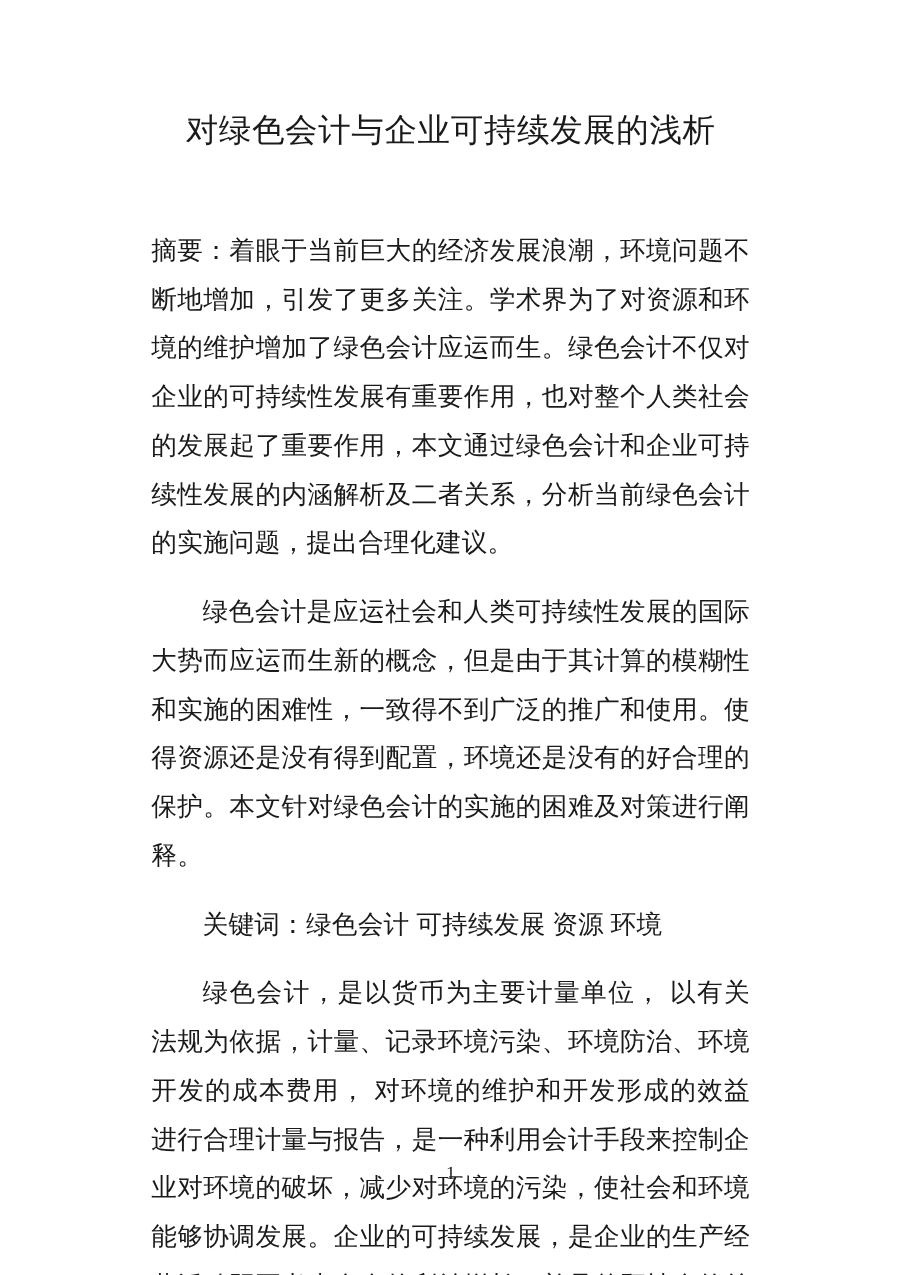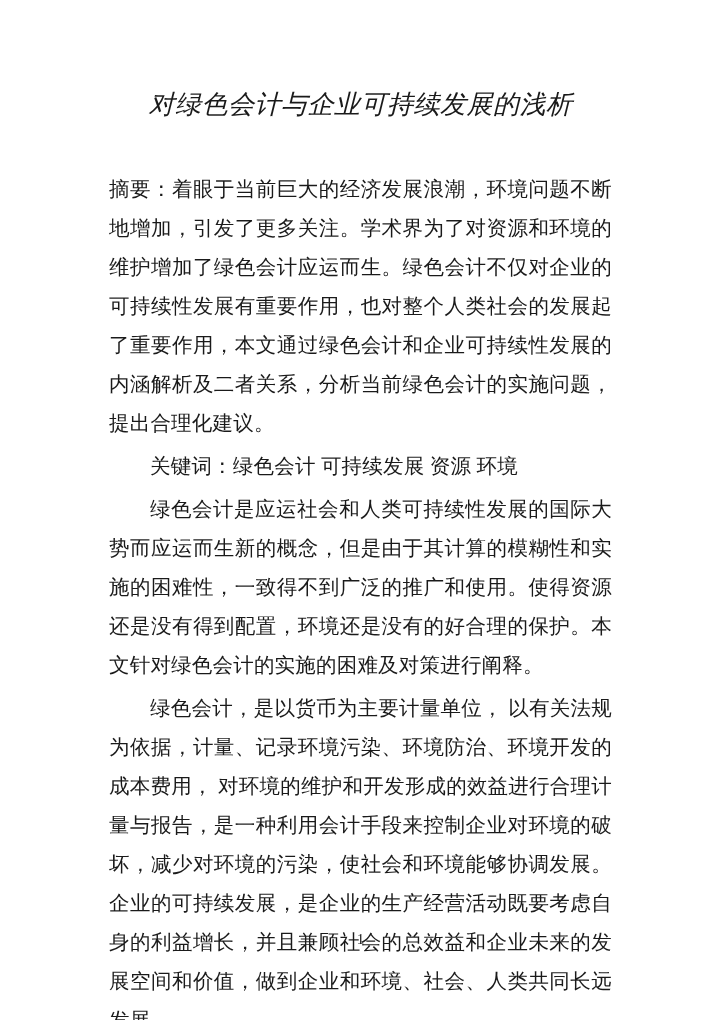--- a/index.html
+++ b/index.html
@@ -40,32 +40,31 @@
     font-size: 26px;
     font-weight: 400;
     line-height: 34px;
     text-align: center;
     letter-spacing: 0.5px;
     position: absolute;
     top: 88px;
     left: 0;
     width: 511px;
     white-space: nowrap;
-    font-style: italic;
   }
 
   .body-block {
     position: absolute;
     top: 166px;
     left: 0;
     width: 511px;
   }
 
   p.para {
-    margin: 4px;
+    margin: 16px;
     padding: 0;
     font-size: 20.5px;
     line-height: 39px;
     text-align: justify;
     text-align-last: left;
     text-justify: inter-ideograph;
     letter-spacing: 0.2px;
     word-break: break-all;
   }
 
@@ -95,23 +94,23 @@
 <div class="page">
 
   <div class="content">
 
     <h1 class="doc-title">对绿色会计与企业可持续发展的浅析</h1>
 
     <div class="body-block">
 
       <p class="para">摘要：着眼于当前巨大的经济发展浪潮，环境问题不断地增加，引发了更多关注。学术界为了对资源和环境的维护增加了绿色会计应运而生。绿色会计不仅对企业的可持续性发展有重要作用，也对整个人类社会的发展起了重要作用，本文通过绿色会计和企业可持续性发展的内涵解析及二者关系，分析当前绿色会计的实施问题，提出合理化建议。</p>
 
+      <p class="para indent">绿色会计是应运社会和人类可持续性发展的国际大势而应运而生新的概念，但是由于其计算的模糊性和实施的困难性，一致得不到广泛的推广和使用。使得资源还是没有得到配置，环境还是没有的好合理的保护。本文针对绿色会计的实施的困难及对策进行阐释。</p>
+
       <p class="para heading-line">关键词：绿色会计 可持续发展 资源 环境</p>
-
-      <p class="para indent">绿色会计是应运社会和人类可持续性发展的国际大势而应运而生新的概念，但是由于其计算的模糊性和实施的困难性，一致得不到广泛的推广和使用。使得资源还是没有得到配置，环境还是没有的好合理的保护。本文针对绿色会计的实施的困难及对策进行阐释。</p>
 
 
       <p class="para indent">绿色会计，是以货币为主要计量单位， 以有关法规为依据，计量、记录环境污染、环境防治、环境开发的成本费用， 对环境的维护和开发形成的效益进行合理计量与报告，是一种利用会计手段来控制企业对环境的破坏，减少对环境的污染，使社会和环境能够协调发展。企业的可持续发展，是企业的生产经营活动既要考虑自身的利益增长，并且兼顾社会的总效益和企业未来的发展空间和价值，做到企业和环境、社会、人类共同长远发展。</p>
 
     </div>
   </div>
 
   <div class="page-number">1</div>
 
 </div>

